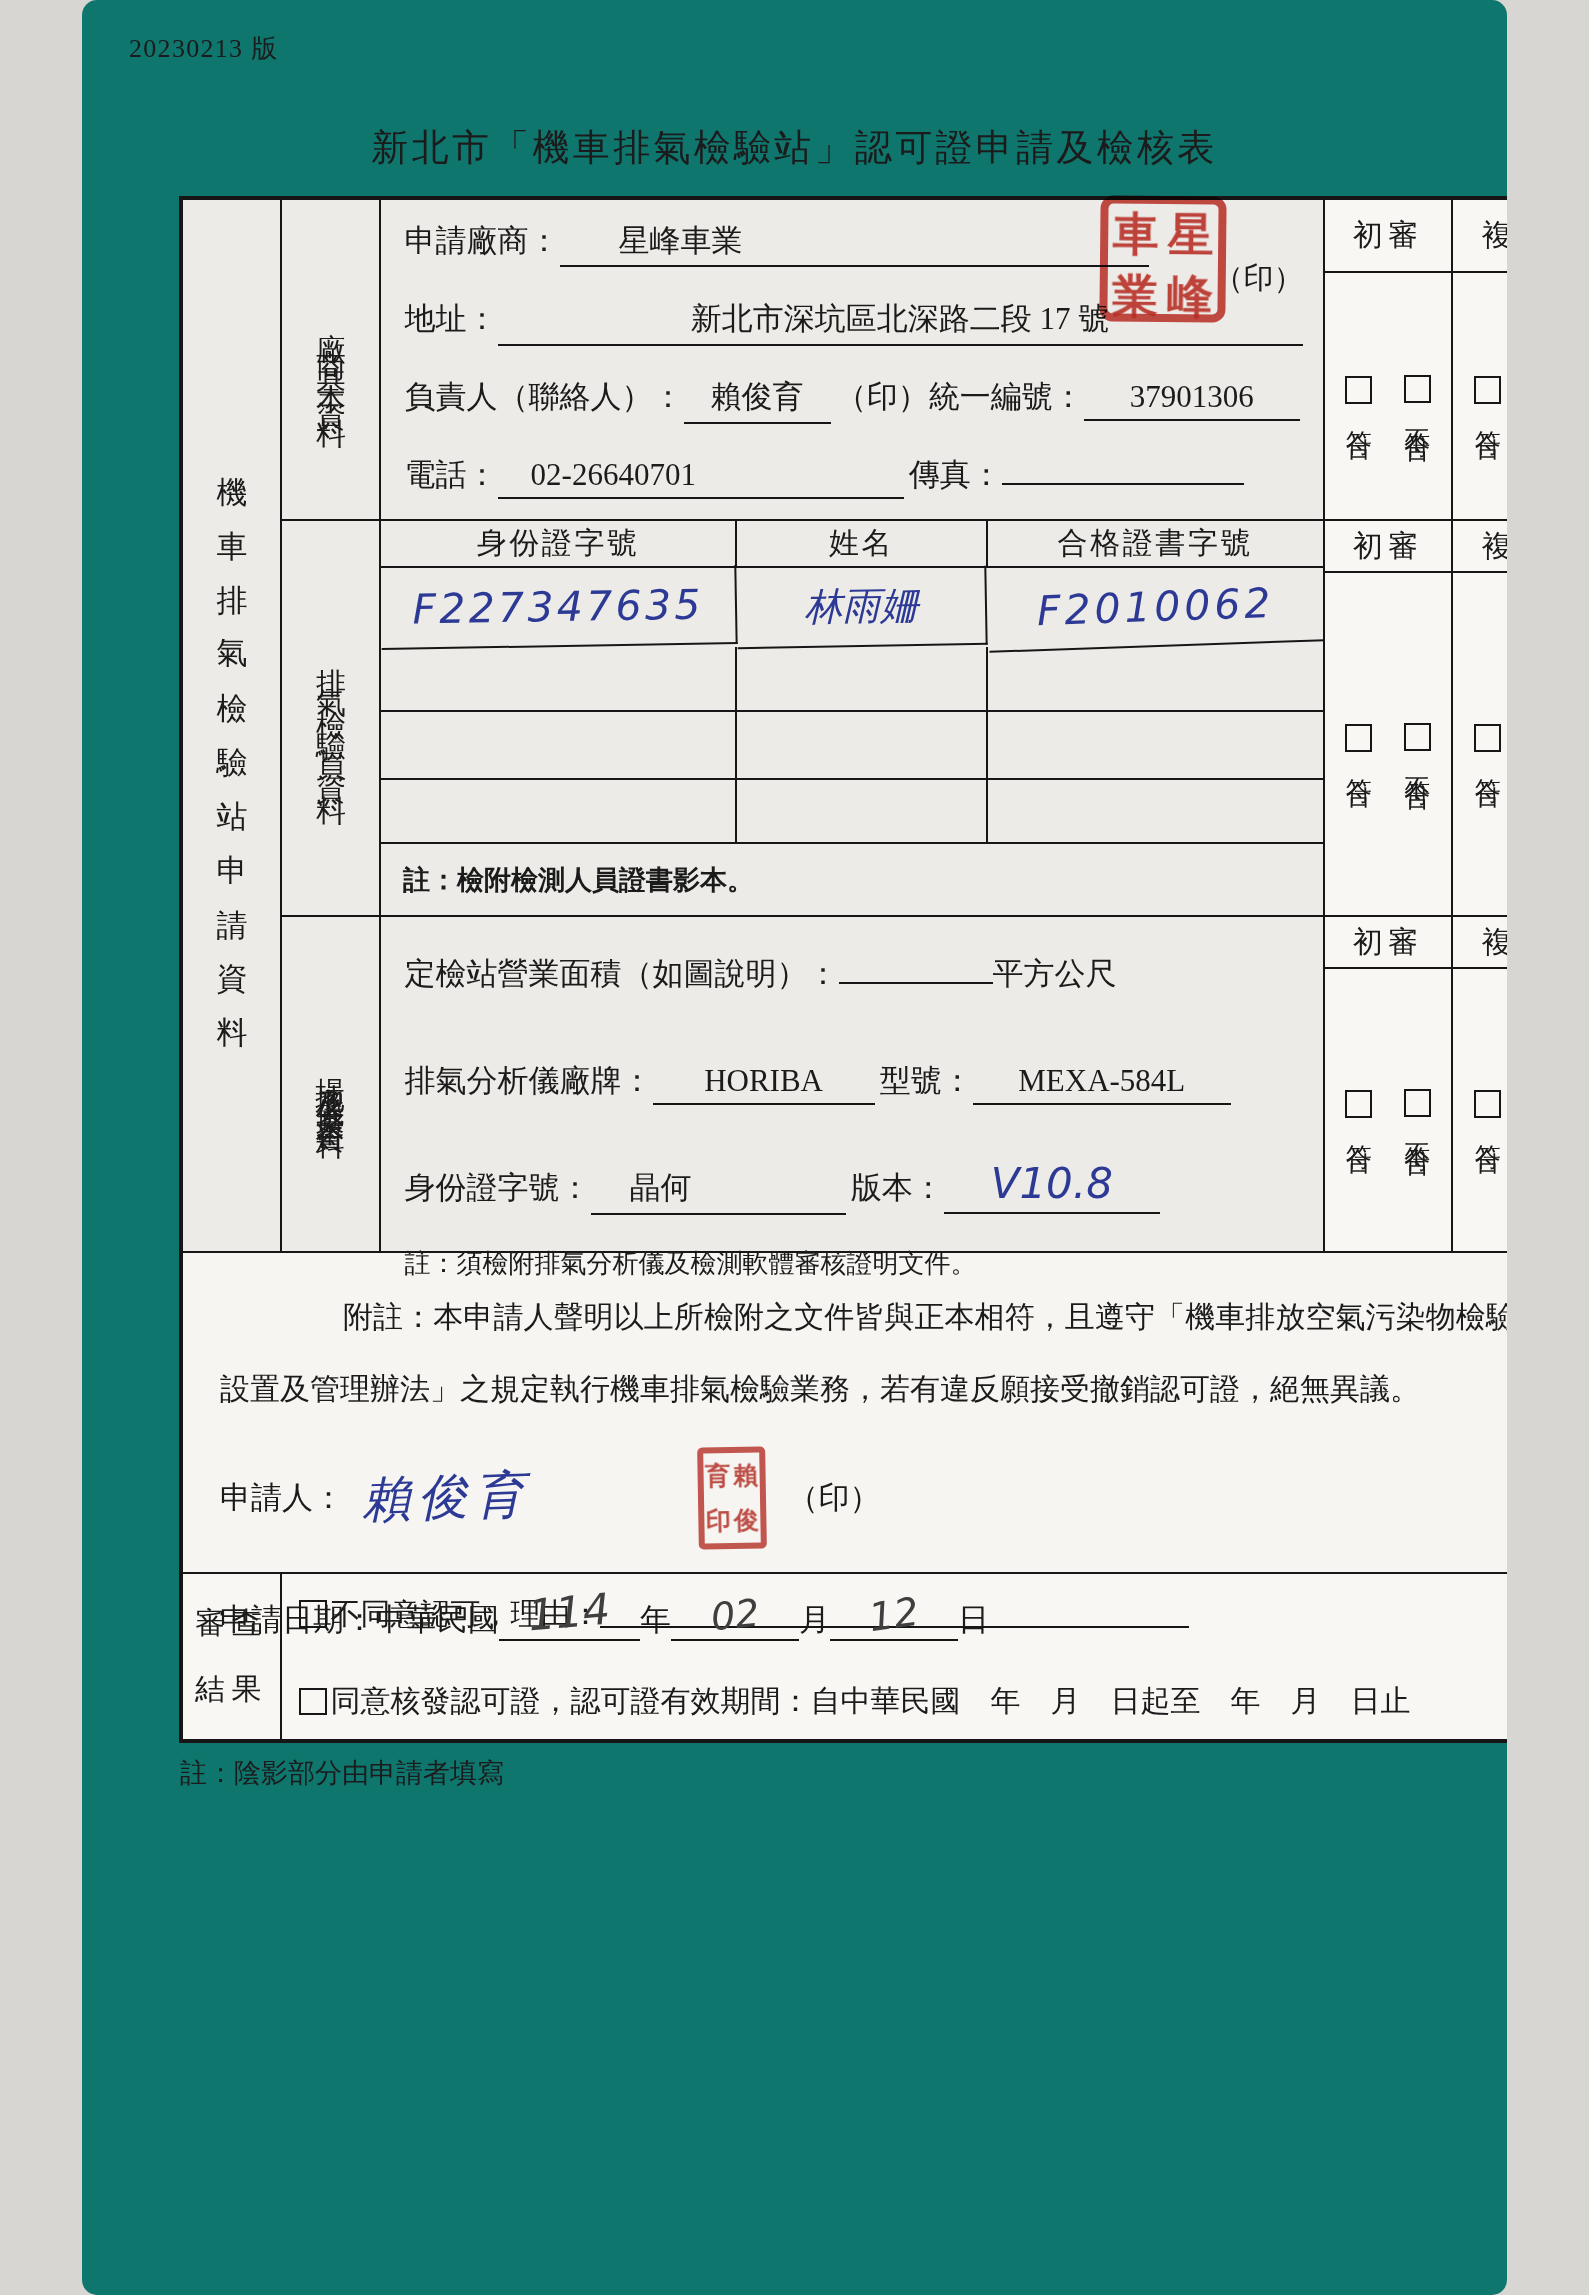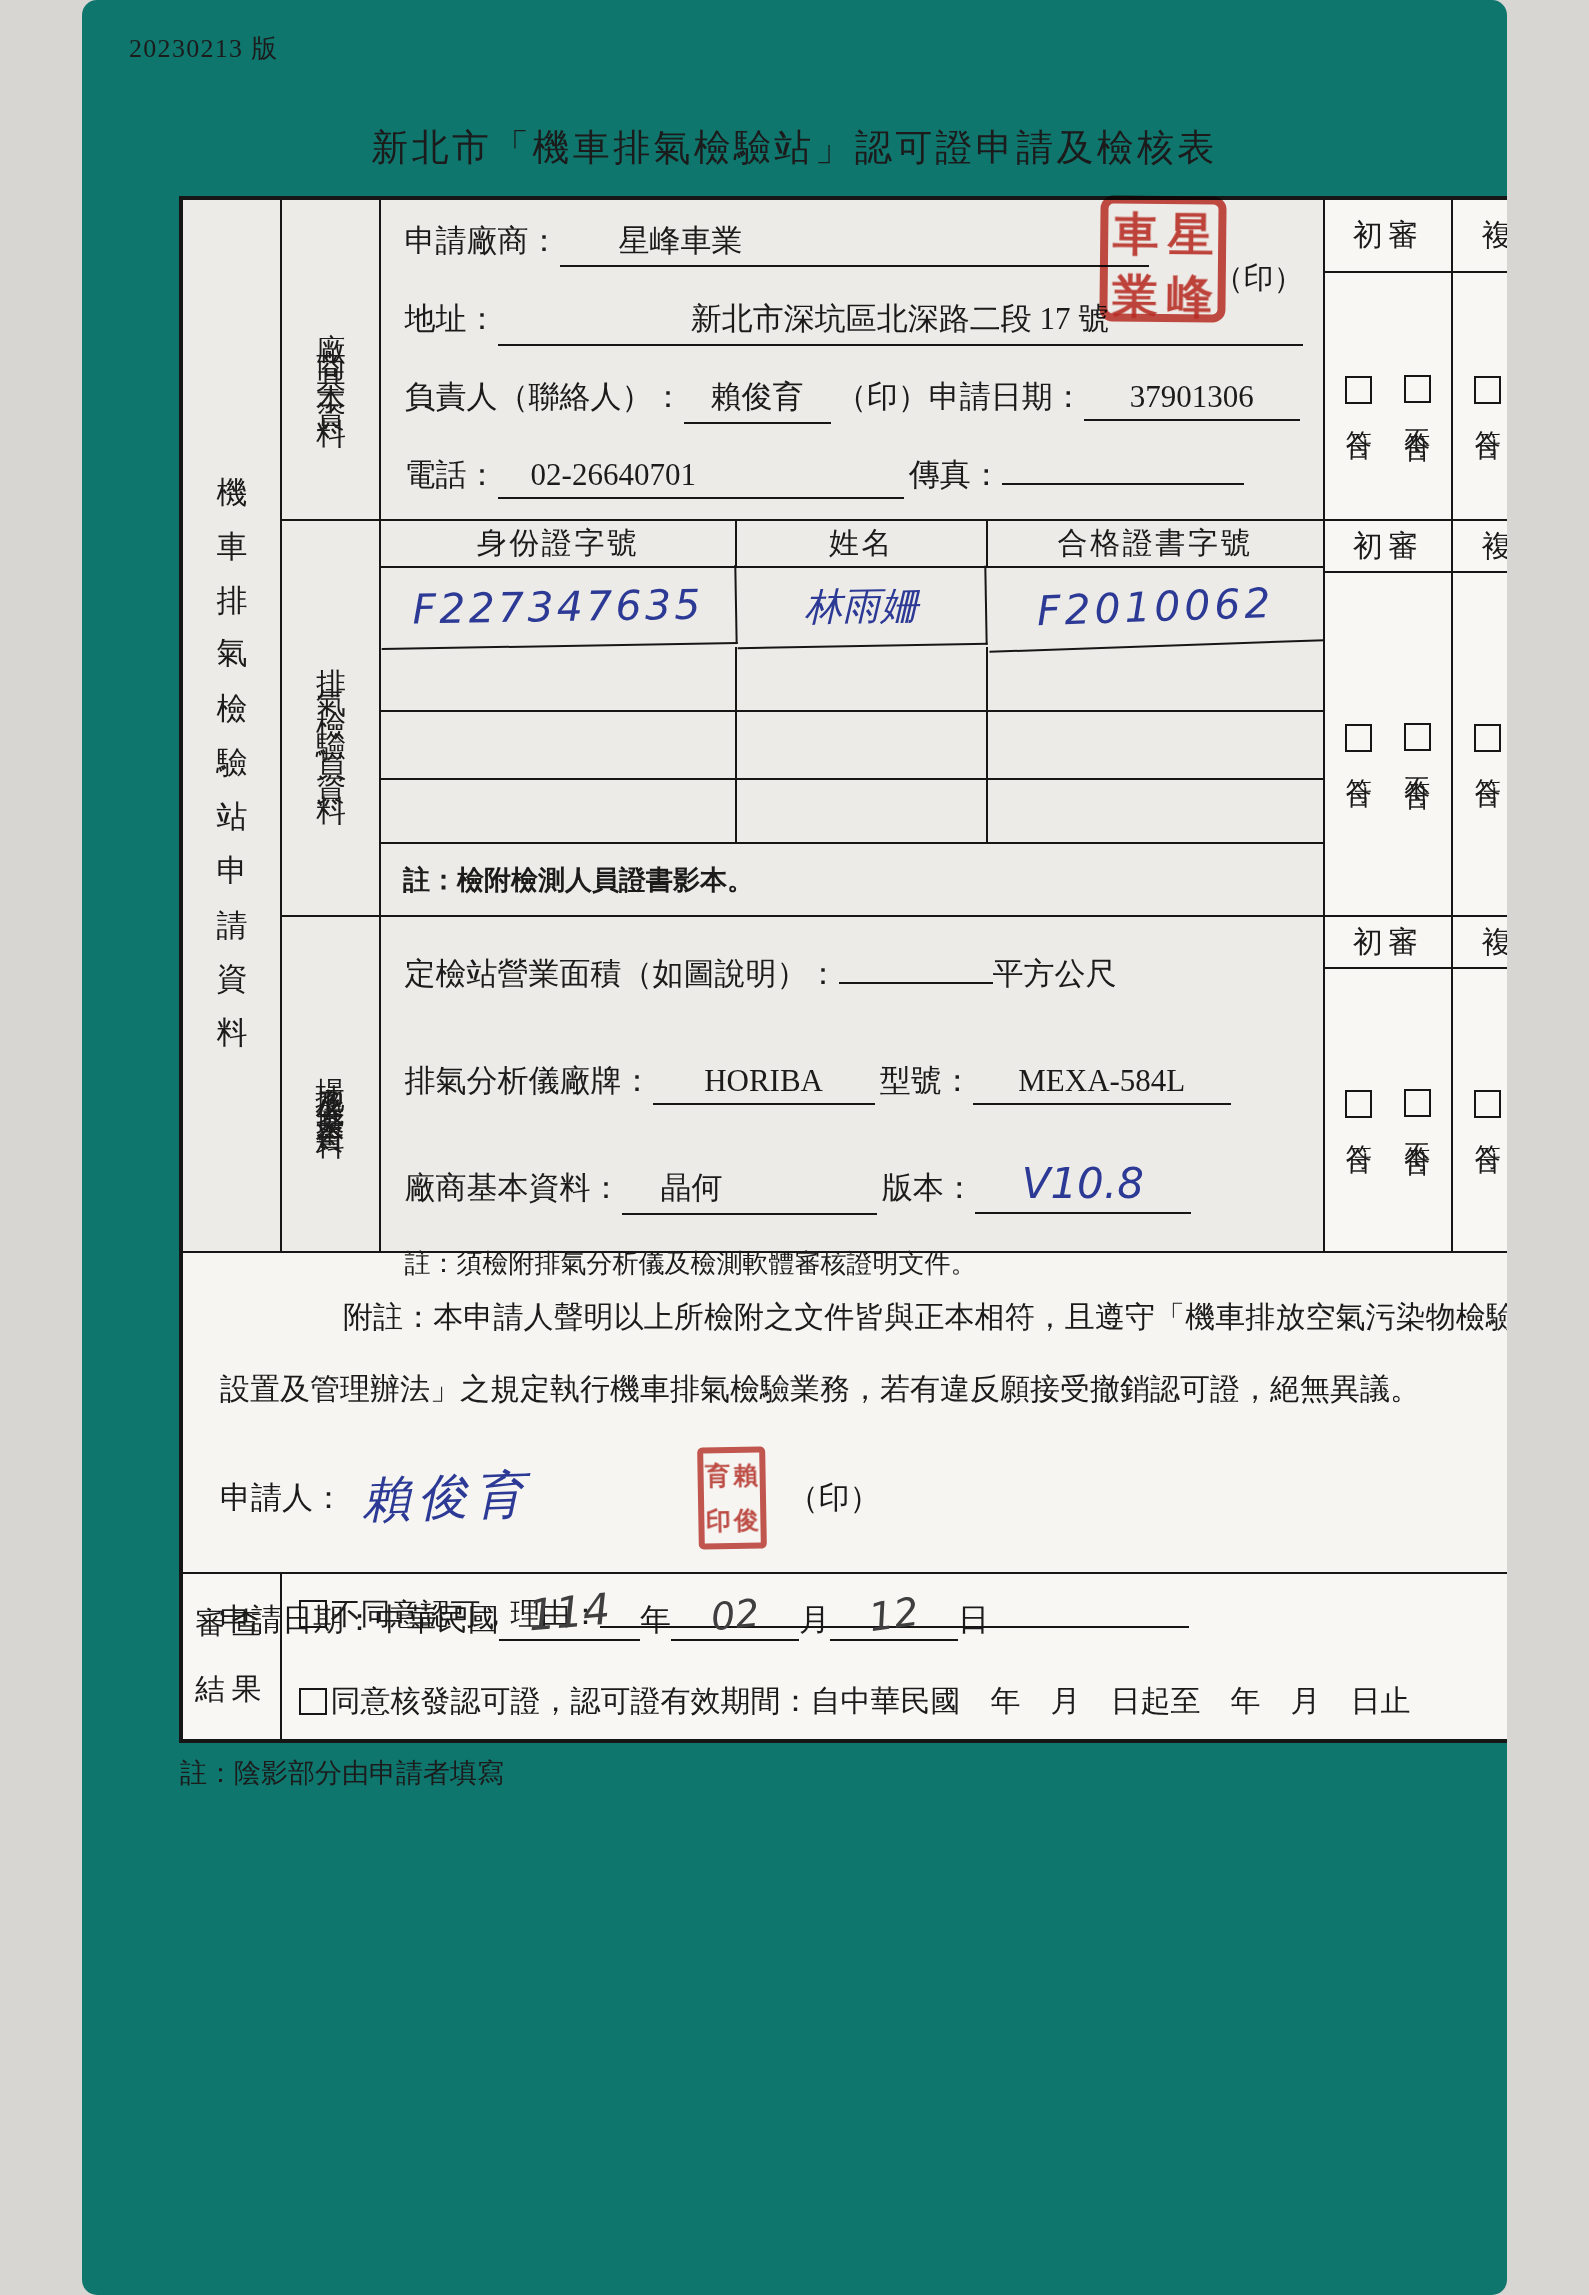--- a/index.html
+++ b/index.html
@@ -162,21 +162,21 @@
             <span class="u typed w-applicant">星峰車業</span>
           </div>
           <div class="fline">
             <span class="lab">地址：</span>
             <span class="u typed w-address">新北市深坑區北深路二段 17 號</span>
           </div>
           <div class="fline">
             <span class="lab">負責人（聯絡人）：</span>
             <span class="u typed w-manager">賴俊育</span>
             <span class="lab sp-mid">（印）</span>
-            <span class="lab">申請日期：</span>
+            <span class="lab">統一編號：</span>
             <span class="u typed w-uniform">37901306</span>
           </div>
           <div class="fline">
             <span class="lab">電話：</span>
             <span class="u typed w-phone">02-26640701</span>
             <span class="lab sp-mid">傳真：</span>
             <span class="u typed w-fax"></span>
           </div>
         </div>
       </div>
@@ -285,21 +285,21 @@
             <span class="u w-area"></span>
             <span class="lab">平方公尺</span>
           </div>
           <div class="fline gap2">
             <span class="lab">排氣分析儀廠牌：</span>
             <span class="u typed w-analyzer">HORIBA</span>
             <span class="lab sp-mid">型號：</span>
             <span class="u typed w-model">MEXA-584L</span>
           </div>
           <div class="fline gap3">
-            <span class="lab">廠商基本資料：</span>
+            <span class="lab">身份證字號：</span>
             <span class="u typed w-software">晶何</span>
             <span class="lab sp-mid">版本：</span>
             <span class="u hw-blue w-version" style="font-size:42px;">V10.8</span>
           </div>
           <div class="s3note">註：須檢附排氣分析儀及檢測軟體審核證明文件。</div>
         </div>
       </div>
 
       <div class="cell b-r lite" style="grid-column:4;grid-row:3;">
         <div class="rev-head small">初審</div>

